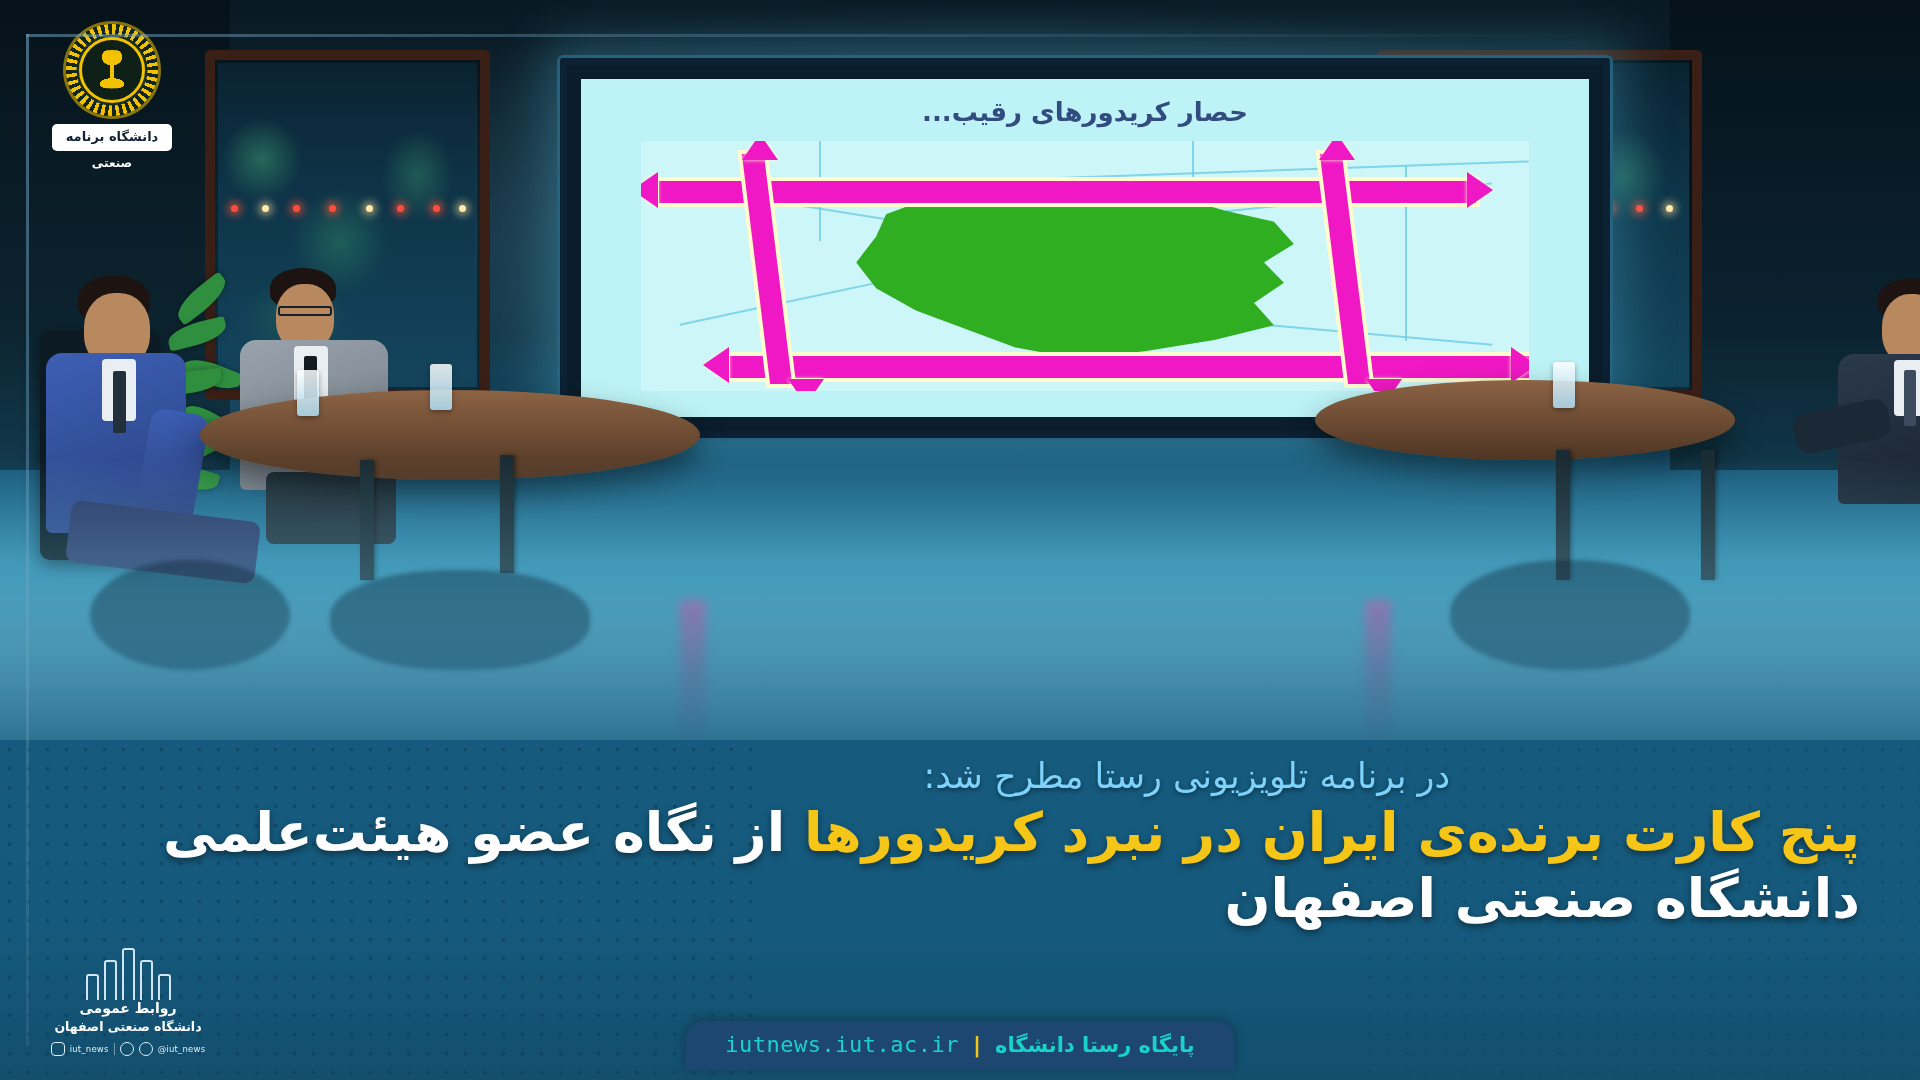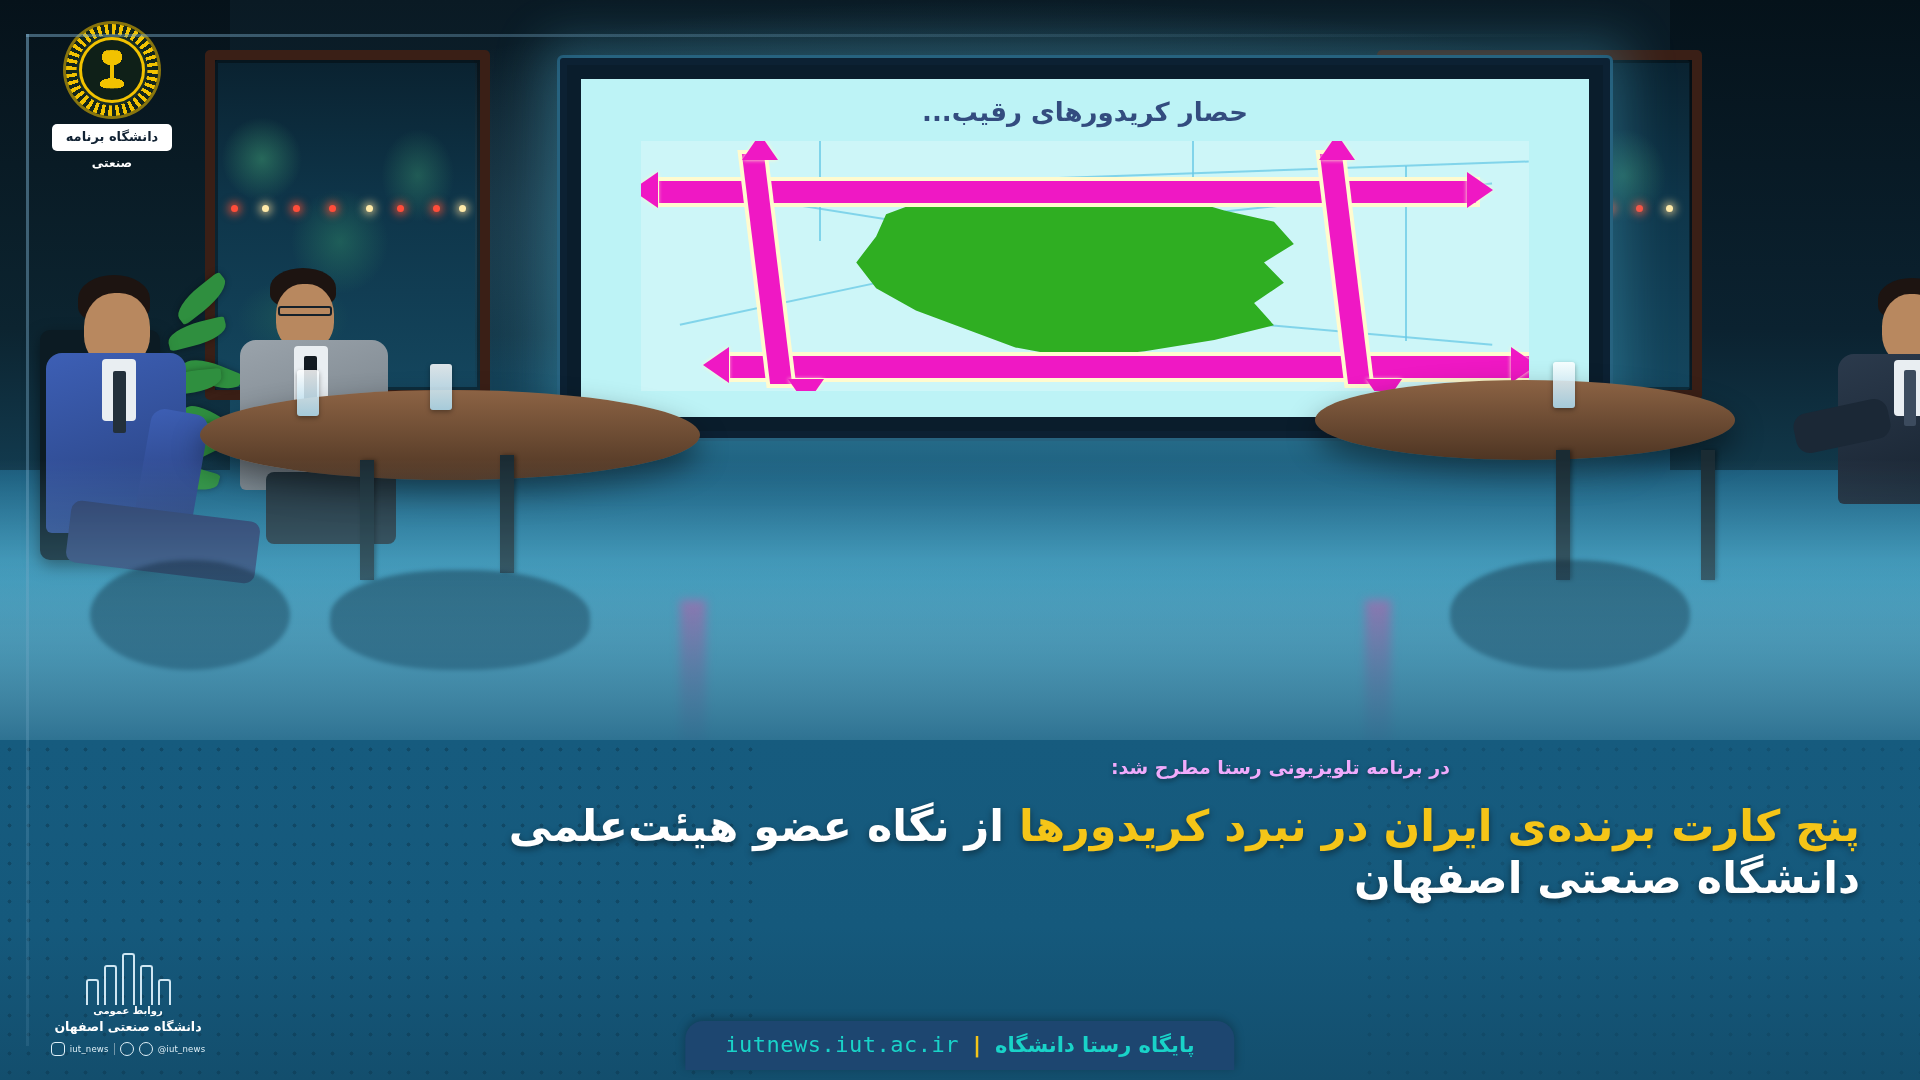--- a/index.html
+++ b/index.html
@@ -112,27 +112,27 @@
           background:linear-gradient(180deg,rgba(20,90,125,0) 0%,rgba(20,90,125,.55) 45%,rgba(20,90,125,.95) 82%,#15597c 100%); }
 
   
   .panel { position:absolute; left:0; top:740px; width:1920px; height:340px;
            background:linear-gradient(180deg,#165b7e 0%,#15597c 55%,#134e6d 100%); }
   .dots { position:absolute; left:0; top:0; width:760px; height:340px; opacity:.55;
           background-image:radial-gradient(#0d3a52 1.9px, transparent 2.1px);
           background-size:19px 19px; }
   .dots.tr { left:auto; right:0; width:560px; opacity:.3; }
 
-  .kicker { position:absolute; right:470px; top:756px; color:#f0abfc;
-            font-size:19px; font-weight:700; letter-spacing:0; direction:rtl;
+  .kicker { position:absolute; right:470px; top:756px; color:#7dd3fc;
+            font-size:35px; font-weight:400; letter-spacing:0; direction:rtl;
             text-shadow:0 2px 5px rgba(0,0,0,.45); white-space:nowrap; }
 
   .headline { position:absolute; right:60px; top:800px; width:1800px;
               direction:rtl; line-height:1.22;
-              font-size:43px; font-weight:800; color:#ffffff;
+              font-size:54px; font-weight:800; color:#ffffff;
               text-shadow:0 3px 7px rgba(0,0,0,.45); }
   .headline .hi { color:#f5c518; }
 
   
   .urlbar { position:absolute; left:50%; transform:translateX(-50%); bottom:10px;
             background:#1d4670; border-radius:18px 18px 0 0; padding:11px 40px 13px;
             display:flex; align-items:center; gap:14px; direction:rtl;
             box-shadow:0 -2px 10px rgba(0,0,0,.25); }
   .urlbar .fa { color:#19d3c8; font-size:21px; font-weight:700; }
   .urlbar .sep{ color:#f5c518; font-size:22px; font-weight:800; }
@@ -156,21 +156,21 @@
   .logo-name { margin-top:8px; background:#ffffff; color:#123; border-radius:5px;
                padding:6px 8px; font-size:13px; font-weight:800; direction:rtl;
                line-height:1.15; }
   .logo-sub { margin-top:5px; color:#ffffff; font-size:12px; font-weight:700; direction:rtl; }
 
   .logo-bl { position:absolute; left:48px; bottom:24px; width:160px; text-align:center;
              color:#ffffff; direction:rtl; }
   .bldg { height:56px; display:flex; align-items:flex-end; justify-content:center; gap:5px; }
   .bldg i { display:block; width:13px; background:transparent; border:2px solid #cfe6f2;
             border-bottom:none; border-radius:3px 3px 0 0; }
-  .logo-bl .l1 { font-size:10px; font-weight:800; margin-top:0; }
+  .logo-bl .l1 { font-size:14px; font-weight:800; margin-top:0; }
   .logo-bl .l2 { font-size:12.5px; font-weight:700; margin-top:3px; }
   .socials { margin-top:8px; display:flex; align-items:center; justify-content:center;
              gap:5px; direction:ltr; }
   .socials .ic { width:14px; height:14px; border:1.6px solid #dff0f8; border-radius:4px; }
   .socials .ic.tg{ border-radius:50%; }
   .socials span { font-size:8.5px; color:#dff0f8; letter-spacing:.2px; }
   .socials .bar { width:1px; height:12px; background:rgba(255,255,255,.4); }
 
   
   .rule-l { position:absolute; left:26px; top:34px; width:3px; height:1012px;

